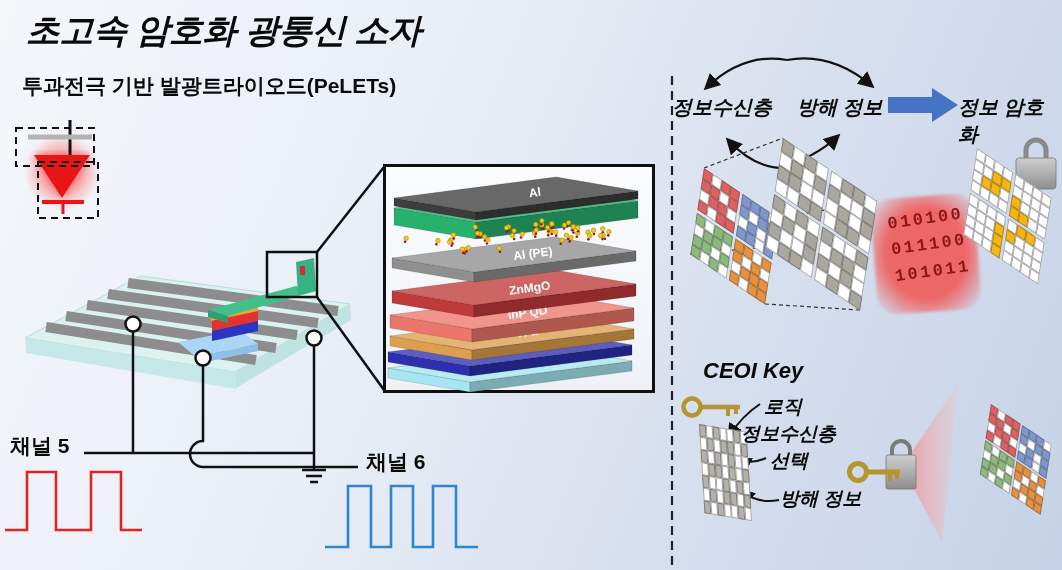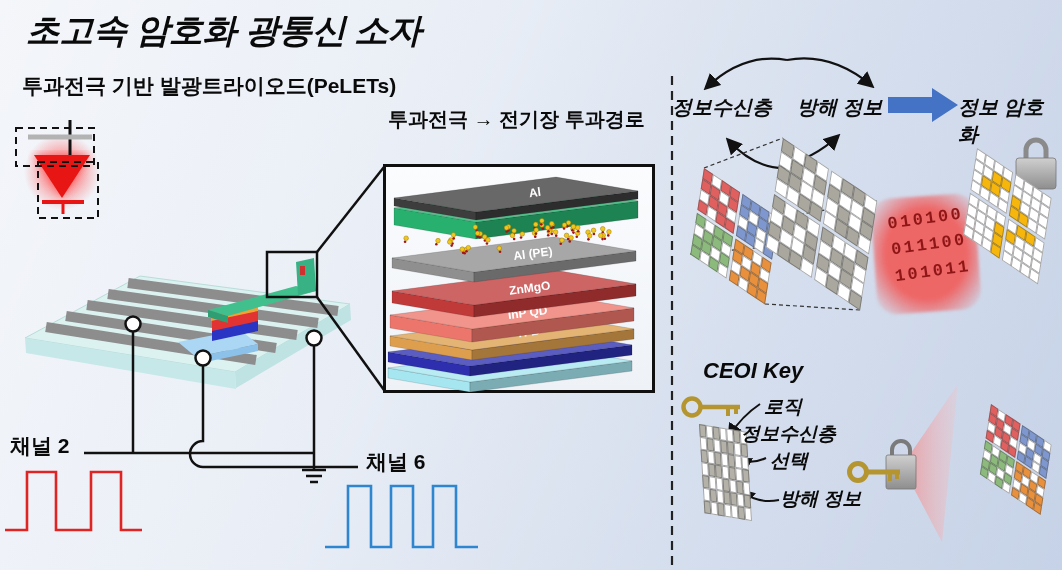--- a/index.html
+++ b/index.html
@@ -339,22 +339,21 @@
         <circle cx="-28" cy="30" r="8.5" stroke-width="5"></circle>
         <line x1="-20" y1="30" x2="14" y2="30" stroke-width="5"></line>
         <line x1="4" y1="30" x2="4" y2="39" stroke-width="4"></line>
         <line x1="11" y1="30" x2="11" y2="37" stroke-width="4"></line>
       </g>
     </g>
   </svg>
 
   <div id="subtitle" class="abs">투과전극 기반 발광트라이오드(PeLETs)</div>
   <div id="title" class="abs">초고속 암호화 광통신 소자</div>
-  <div id="inset-label" class="abs">투과전극 → 전기장 투과경로</div>
-  <div class="abs wavlab" style="left:10px;top:432px;">채널 2</div>
+  <div class="abs wavlab" style="left:10px;top:432px;">채널 5</div>
   <div class="abs wavlab" style="left:366px;top:448px;">채널 6</div>
 
   <div id="lbl-recv" class="abs ilab">정보수신층</div>
   <div id="lbl-jam" class="abs ilab">방해 정보</div>
   <div id="lbl-enc" class="abs ilab">정보 암호화</div>
   <div id="lbl-ceoi" class="abs ilab">CEOI Key</div>
   <div id="lbl-logic" class="abs ilab">로직</div>
   <div id="lbl-sel1" class="abs ilab">정보수신층</div>
   <div id="lbl-sel2" class="abs ilab">선택</div>
   <div id="lbl-jam2" class="abs ilab">방해 정보</div>

